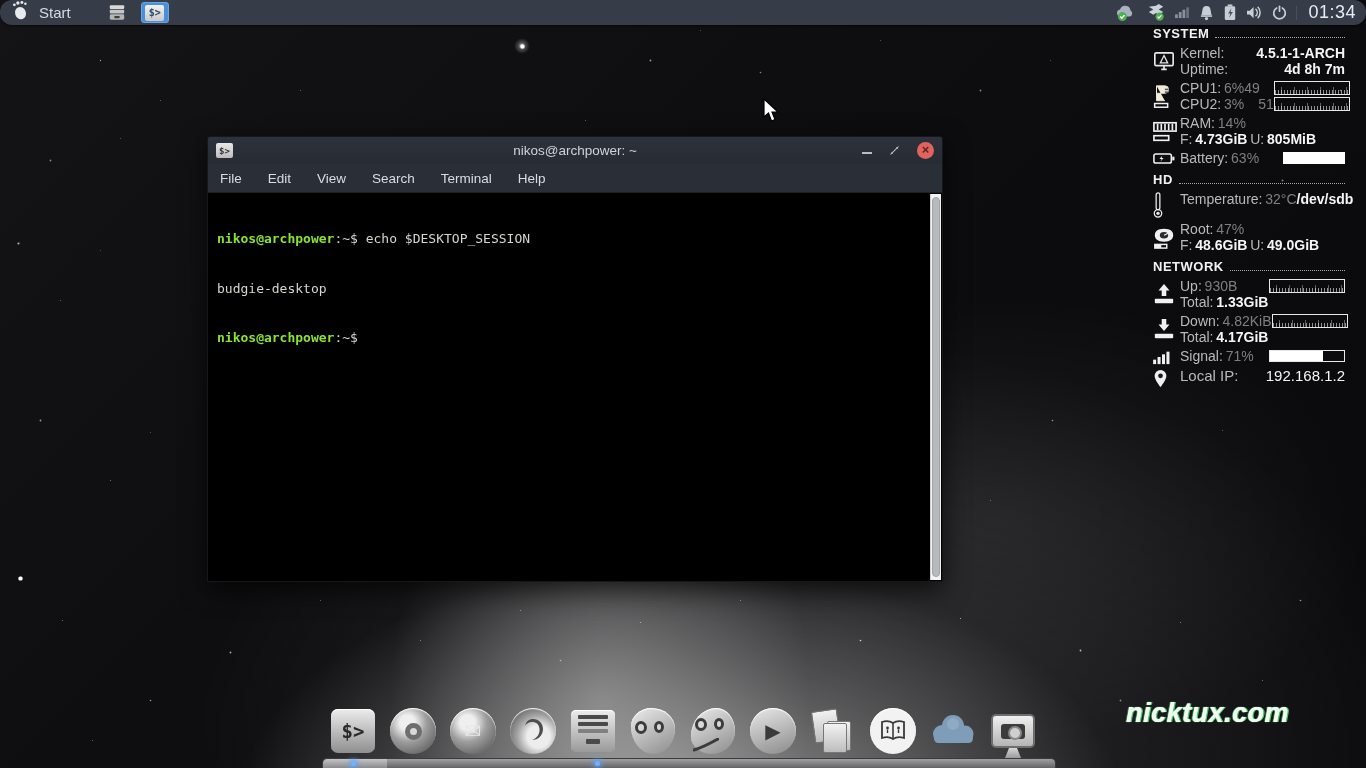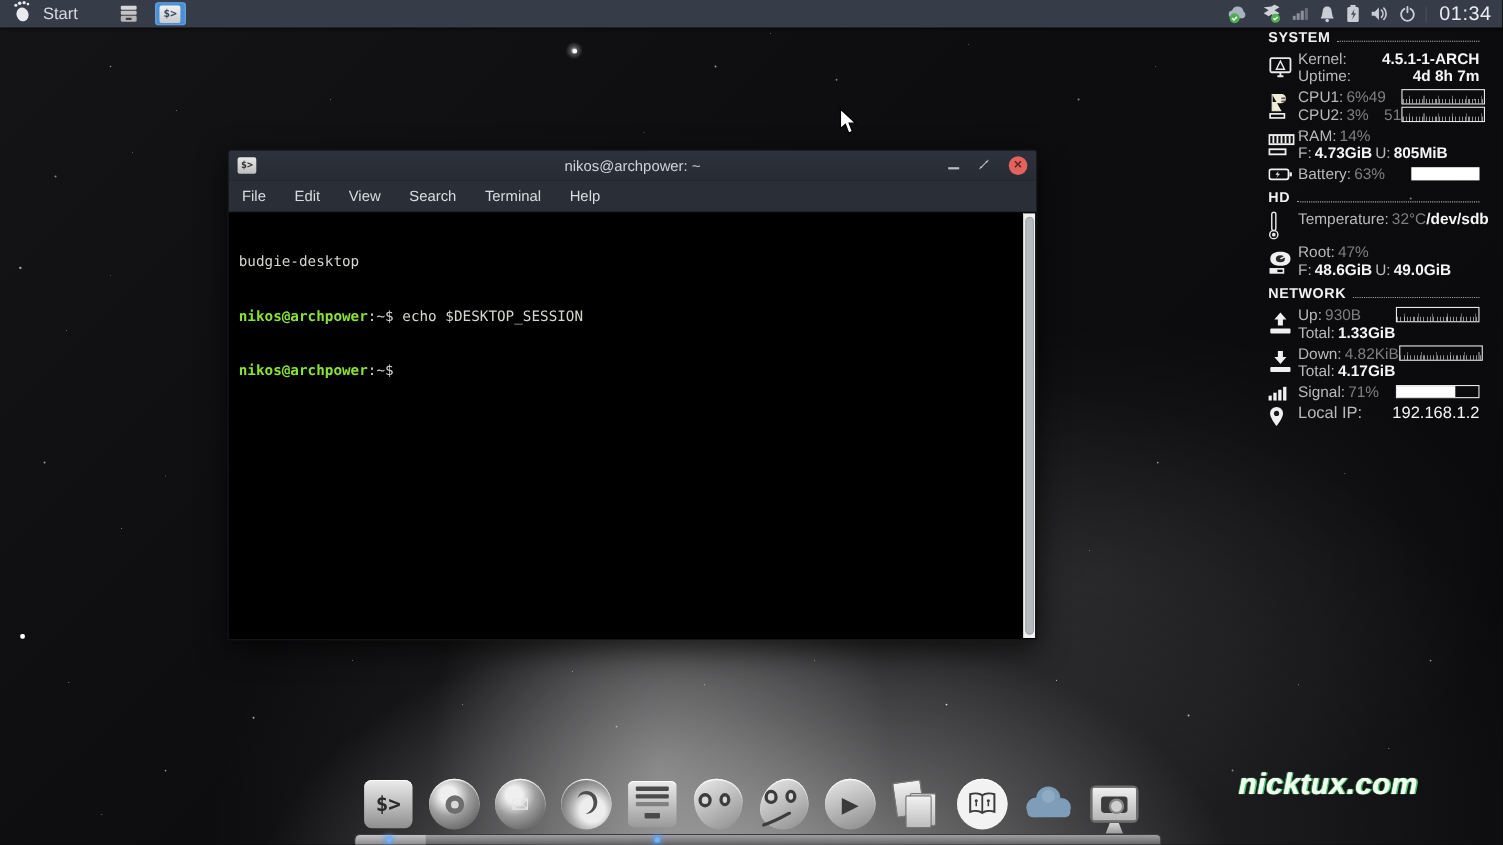--- a/index.html
+++ b/index.html
@@ -25,21 +25,21 @@
       740px 600px 0 0 #bbb, 860px 640px 0 0.3px #ddd, 960px 618px 0 0 #ccc, 1080px 650px 0 0.4px #bbb,
       1180px 622px 0 0 #999, 1120px 700px 0 0.4px #888, 1262px 680px 0 0 #888, 1300px 600px 0 0.3px #999,
       990px 500px 0 0 #888, 1052px 420px 0 0.3px #999, 1222px 430px 0 0 #777, 1282px 180px 0 0.4px #888,
       1180px 120px 0 0 #777, 1340px 90px 0 0.3px #888, 452px 480px 0 0 #777, 250px 210px 0 0.3px #888,
       370px 330px 0 0 #666, 585px 120px 0 0 #777, 760px 72px 0 0.3px #888, 880px 40px 0 0 #666; }
   .bright-star { position:absolute; left:514px; top:38px; width:16px; height:16px; border-radius:50%;
     background:radial-gradient(circle, rgba(255,255,255,0.95), rgba(255,255,255,0.25) 30%, transparent 70%); }
 
   
   #top-panel { position:absolute; left:0; top:0; width:1366px; height:25px; background:#373c49;
-    display:flex; align-items:center; z-index:50; box-shadow:0 1px 2px rgba(0,0,0,.6); }
+    display:flex; align-items:center; z-index:50; box-shadow:0 1px 2px rgba(0,0,0,.6);border-radius:12px; }
   .start-area { display:flex; align-items:center; gap:8px; padding:0 10px; height:100%; cursor:default; }
   .start-label { color:#d6dae2; font-size:15px; }
   .win-buttons { display:flex; align-items:center; gap:10px; margin-left:22px; height:100%; }
   .win-btn { width:28px; height:21px; display:flex; align-items:center; justify-content:center; border-radius:3px; }
   .win-btn.active { background:#4a90d9; border:1px solid #6aa6e4; }
   .mini-term { width:19px; height:16px; background:linear-gradient(#f2f2f2,#c9c9c9); border-radius:2px;
     color:#2e4a66; font-family:"DejaVu Sans Mono", monospace; font-weight:bold; font-size:10px;
     display:flex; align-items:center; justify-content:center; }
   .tray { margin-left:auto; display:flex; align-items:center; gap:9px; padding-right:10px; height:100%; }
   .tray svg { display:block; }
@@ -254,22 +254,22 @@
     </div>
     <div class="menubar">
       <span>File</span>
       <span>Edit</span>
       <span>View</span>
       <span>Search</span>
       <span>Terminal</span>
       <span>Help</span>
     </div>
     <div class="term-body">
+      <div class="t-line"><span class="p-user">nikos@archpower</span><span class="p-rest">:~$ </span><span class="t-text">echo $DESKTOP_SESSION</span></div>
       <div class="t-line t-text">budgie-desktop</div>
-      <div class="t-line"><span class="p-user">nikos@archpower</span><span class="p-rest">:~$ </span><span class="t-text">echo $DESKTOP_SESSION</span></div>
       <div class="t-line"><span class="p-user">nikos@archpower</span><span class="p-rest">:~$ </span></div>
       <div class="term-scrollbar">
         <div class="term-thumb"></div>
       </div>
     </div>
   </div>
 
   <div id="conky">
     <div class="c-header">
       <b>SYSTEM</b>

